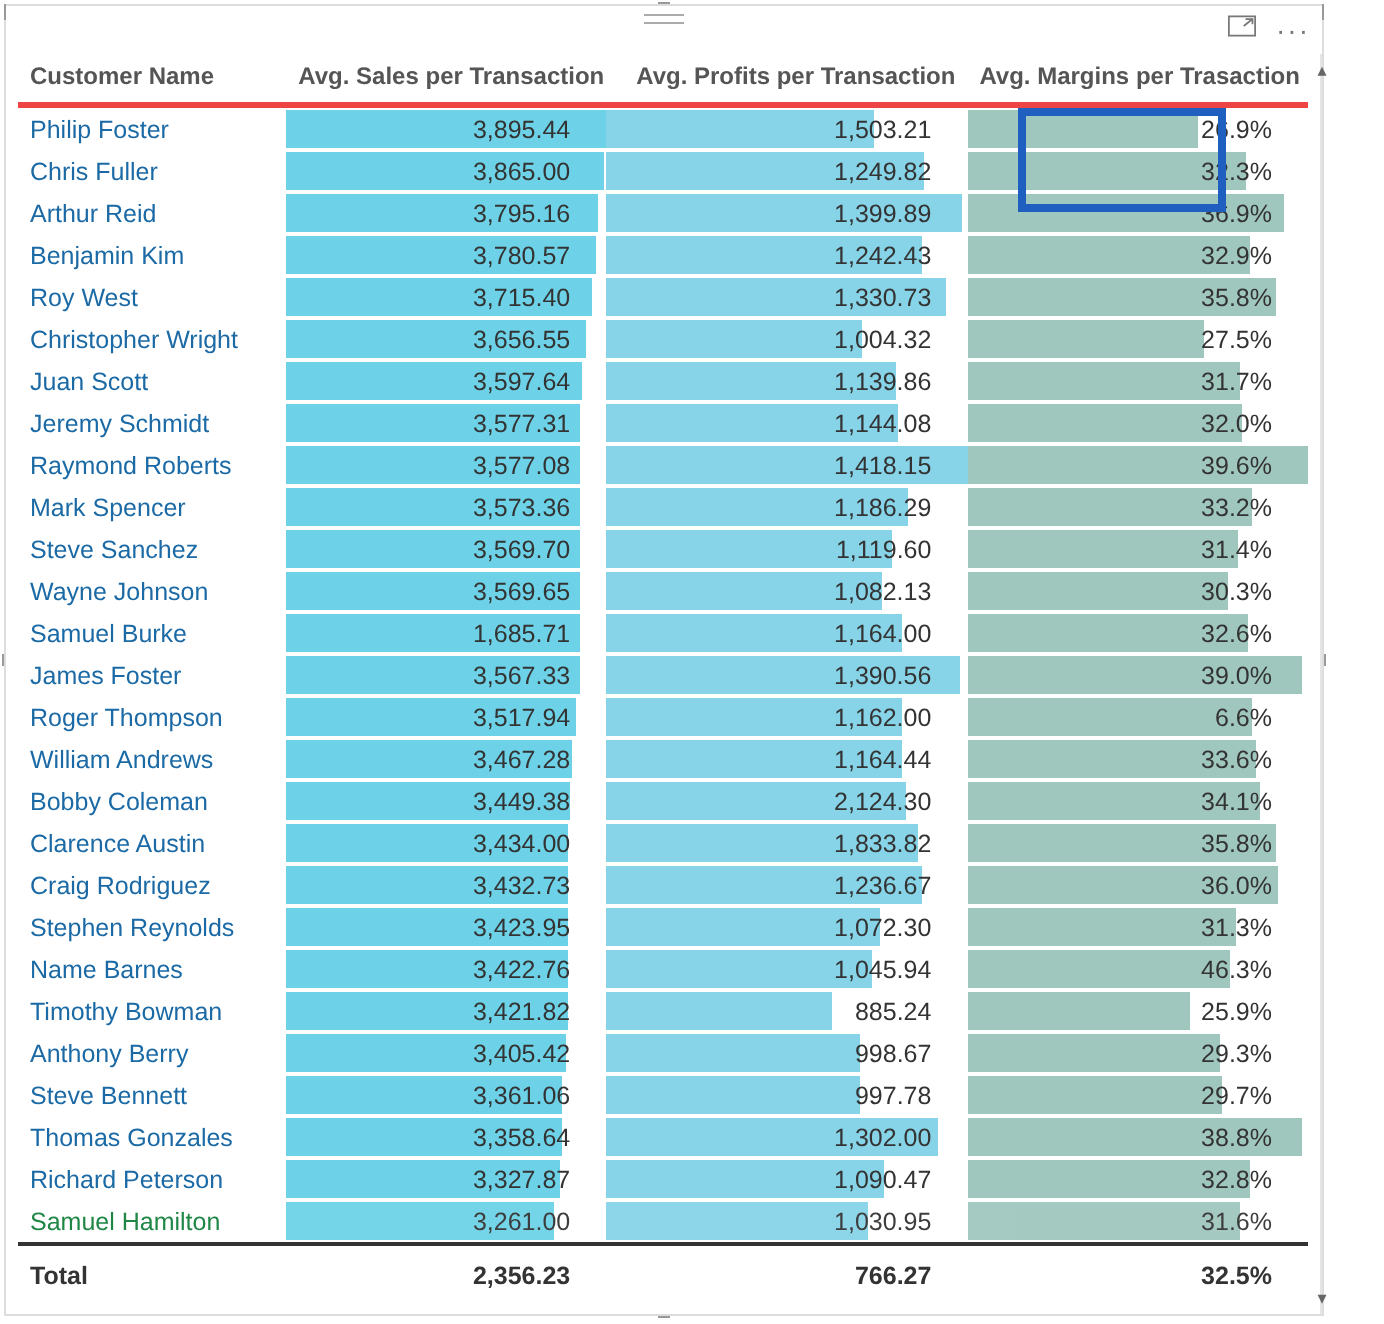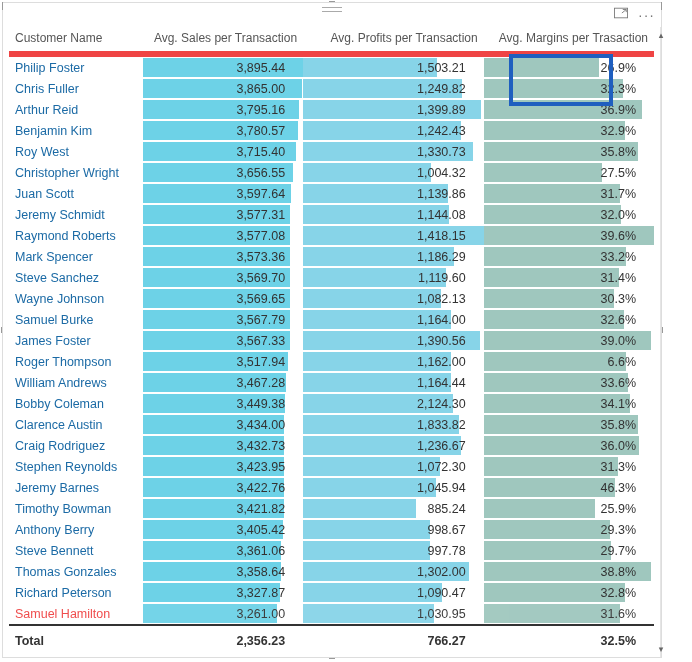--- a/index.html
+++ b/index.html
@@ -109,24 +109,24 @@
   border-radius: 2px;
 }
 
 table {
   width: 100%;
   border-collapse: collapse;
   table-layout: fixed;
 }
 th {
   text-align: left;
-  font-weight: 400;
+  font-weight: 700;
   color: #555;
   padding: 4px 6px 6px 6px;
-  border-bottom: 6px solid #ef4444;
+  border-bottom: 3px solid #ef4444;
   white-space: nowrap;
   overflow: hidden;
   font-size: 12px;
 }
 th.num { text-align: right; }
 td {
   padding: 0;
   height: 21px;
   font-size: 12.5px;
   color: #333;
@@ -151,21 +151,21 @@
 td.bar-cell .val {
   position: absolute;
   right: 18px;
   top: 50%;
   transform: translateY(-50%);
   color: #333;
 }
 .sales .bar   { background: #6dd2e7; }
 .profits .bar { background: #87d4e8; }
 .margins .bar { background: #9fc7be; }
-tr.lastrow td.name { color: #ef4444; }
+tr.lastrow td.name { color: #15803d; }
 tr.lastrow td { opacity: 0.95; }
 tr.lastrow { height: 15px; overflow: hidden; }
 
 tfoot td {
   border-top: 2px solid #333;
   font-weight: 700;
   padding: 4px 18px 4px 6px;
   background: #fff;
 }
 tfoot td.name { color: #333; font-weight: 700; }
@@ -406,21 +406,21 @@
               </td>
               <td class="bar-cell margins">
                 <div class="bar" style="width: 76.5152%;"></div>
                 <div class="val">30.3%</div>
               </td>
             </tr>
             <tr>
               <td class="name">Samuel Burke</td>
               <td class="bar-cell sales">
                 <div class="bar" style="width: 91.5889%;"></div>
-                <div class="val">3,567.79</div>
+                <div class="val">1,685.71</div>
               </td>
               <td class="bar-cell profits">
                 <div class="bar" style="width: 82.0788%;"></div>
                 <div class="val">1,164.00</div>
               </td>
               <td class="bar-cell margins">
                 <div class="bar" style="width: 82.3232%;"></div>
                 <div class="val">32.6%</div>
               </td>
             </tr>
@@ -523,21 +523,21 @@
               <td class="bar-cell profits">
                 <div class="bar" style="width: 75.6126%;"></div>
                 <div class="val">1,072.30</div>
               </td>
               <td class="bar-cell margins">
                 <div class="bar" style="width: 79.0404%;"></div>
                 <div class="val">31.3%</div>
               </td>
             </tr>
             <tr>
-              <td class="name">Jeremy Barnes</td>
+              <td class="name">Name Barnes</td>
               <td class="bar-cell sales">
                 <div class="bar" style="width: 87.8658%;"></div>
                 <div class="val">3,422.76</div>
               </td>
               <td class="bar-cell profits">
                 <div class="bar" style="width: 73.7538%;"></div>
                 <div class="val">1,045.94</div>
               </td>
               <td class="bar-cell margins">
                 <div class="bar" style="width: 77.2727%;"></div>

